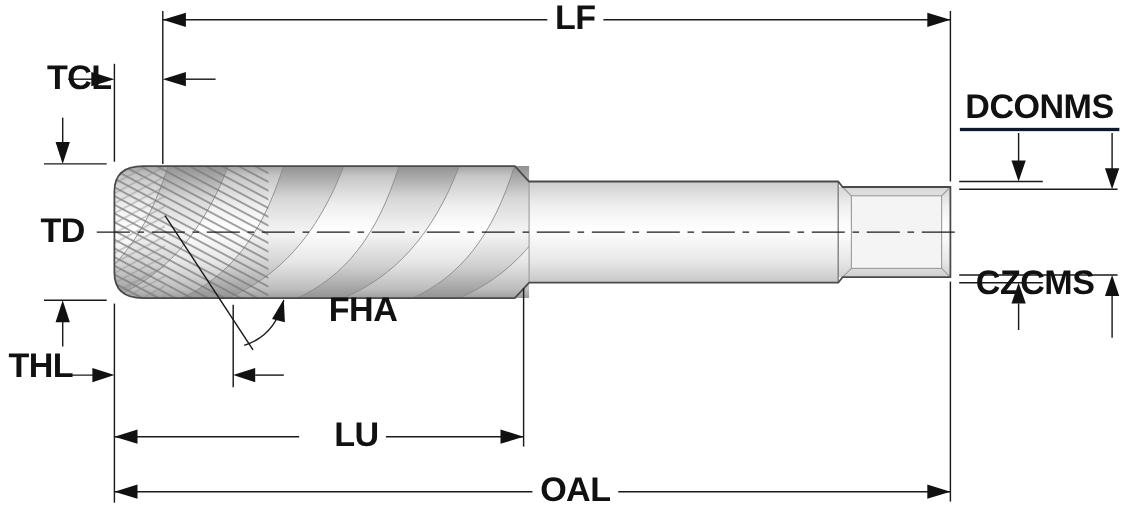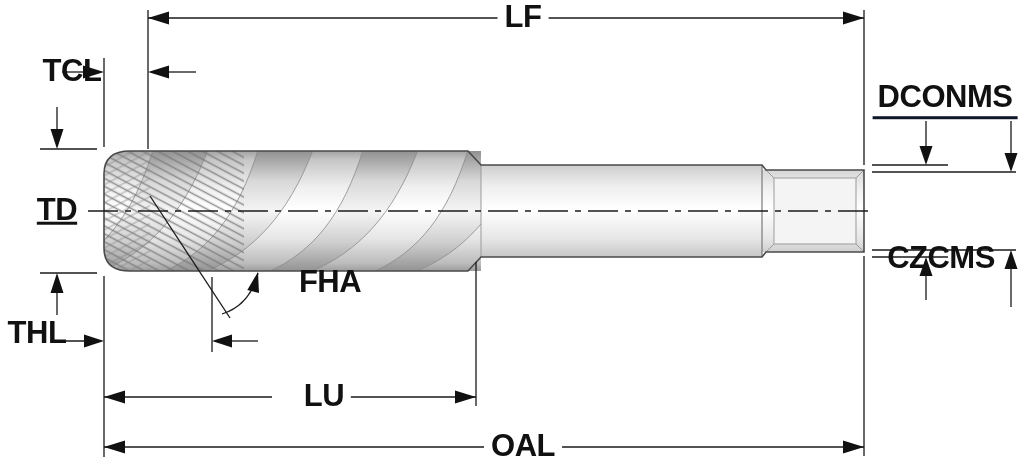--- a/index.html
+++ b/index.html
@@ -18,21 +18,21 @@
     font-weight:600;
     letter-spacing:-0.5px;
     color:#111111;
     white-space:nowrap;
     line-height:1.05;
     z-index:5;
   }
   .lbl.bg{background:#ffffff;padding:0 7px;}
   #lbl-lf{left:523px;top:17px;}
   #lbl-tcl{left:36px;top:71px;margin-left:36px;}
-  #lbl-td{left:57px;top:210px;text-decoration:underline;}
+  #lbl-td{left:57px;top:210px;}
   #lbl-fha{left:302px;top:282px;margin-left:28px;}
   #lbl-thl{left:37px;top:333px;}
   #lbl-lu{left:300px;top:396px;margin-left:24px;}
   #lbl-oal{left:523px;top:446px;}
   #lbl-dconms{left:945px;top:100px;border-bottom:3px solid #0f172a;padding:0 5px 2px 5px;}
   #lbl-czcms{left:941px;top:211px;margin-top:47px;}
 </style>
 </head>
 <body>
 

